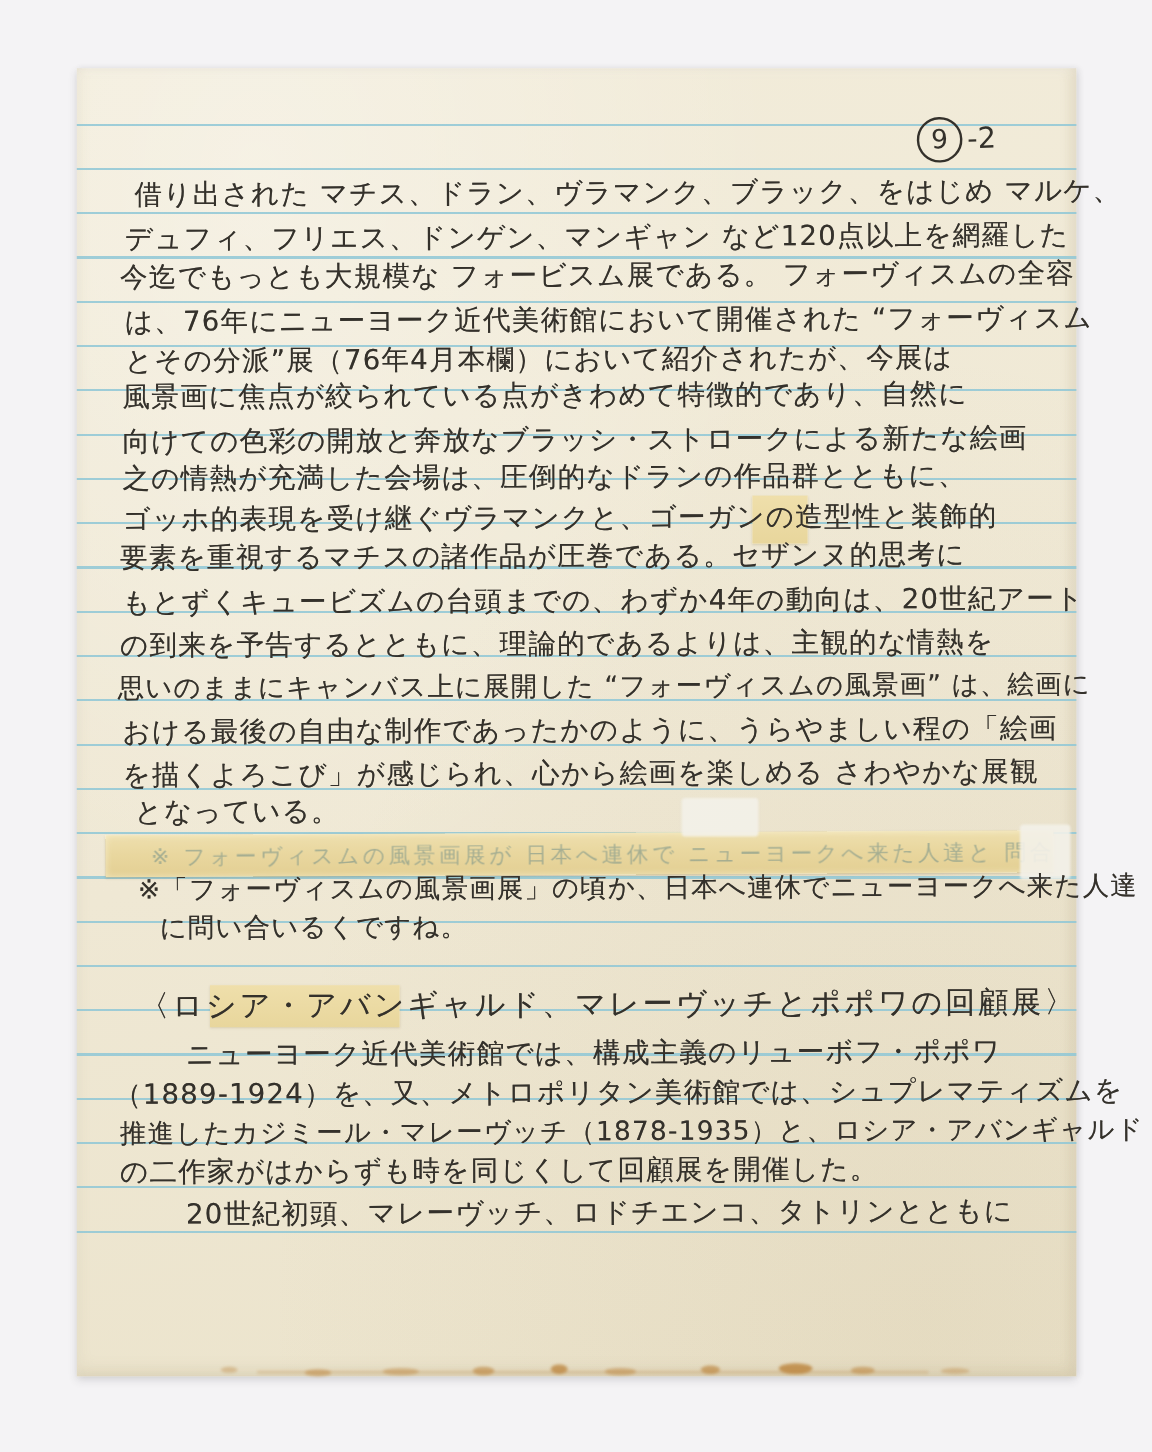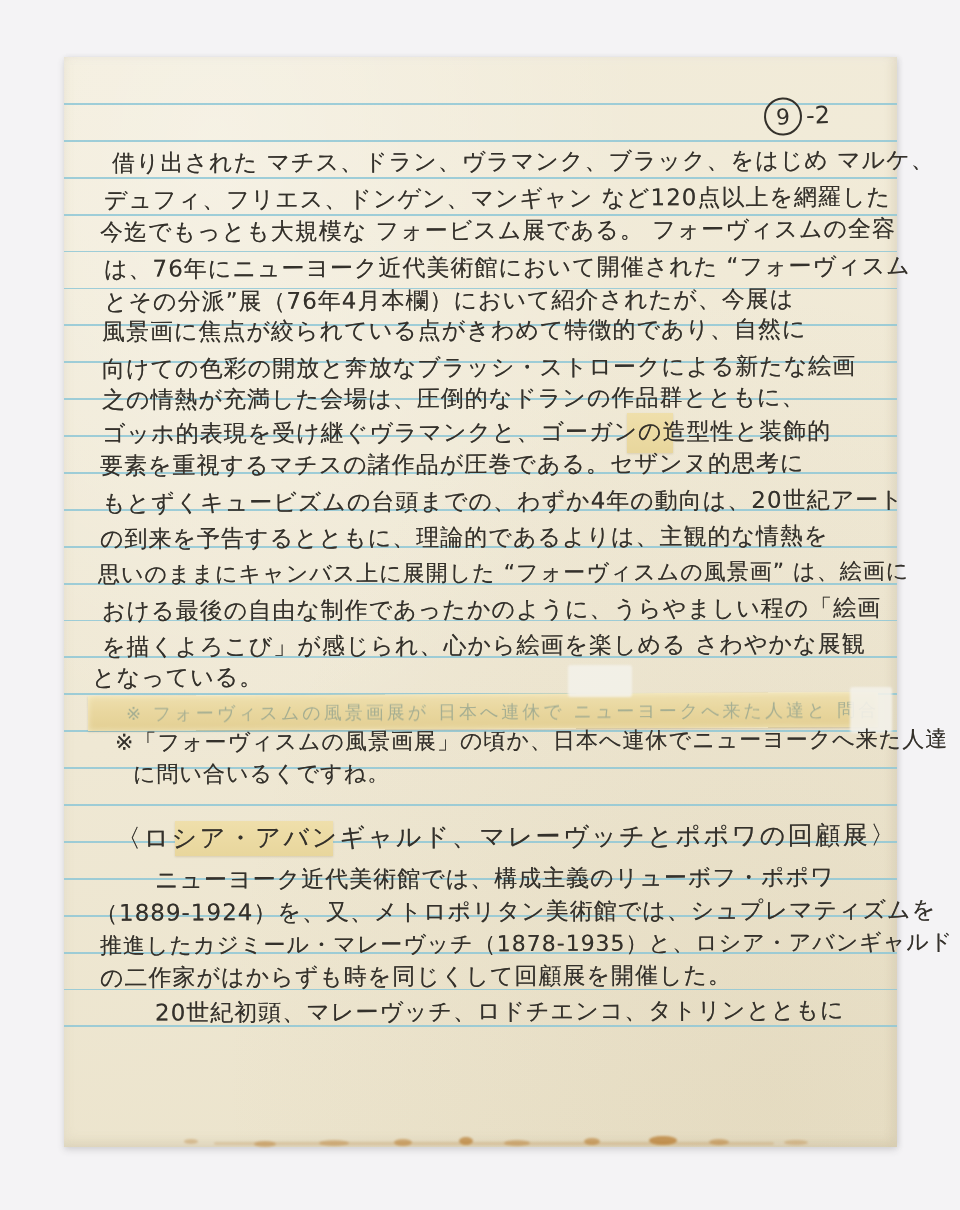--- a/index.html
+++ b/index.html
@@ -94,21 +94,21 @@
     <div class="hw" style="left:38px;top:257px;">風景画に焦点が絞られている点がきわめて特徴的であり、自然に</div>
     <div class="hw" style="left:38px;top:294px;">向けての色彩の開放と奔放なブラッシ・ストロークによる新たな絵画</div>
     <div class="hw" style="left:38px;top:325px;">之の情熱が充満した会場は、圧倒的なドランの作品群とともに、</div>
     <div class="hw" style="left:38px;top:359px;">ゴッホ的表現を受け継ぐヴラマンクと、ゴーガンの造型性と装飾的</div>
     <div class="hw" style="left:36px;top:391px;">要素を重視するマチスの諸作品が圧巻である。セザンヌ的思考に</div>
     <div class="hw" style="left:38px;top:428px;">もとずくキュービズムの台頭までの、わずか4年の動向は、20世紀アート</div>
     <div class="hw" style="left:36px;top:464px;">の到来を予告するとともに、理論的であるよりは、主観的な情熱を</div>
     <div class="hw" style="left:34px;top:500px;font-size:22px;">思いのままにキャンバス上に展開した “フォーヴィスムの風景画” は、絵画に</div>
     <div class="hw" style="left:38px;top:536px;">おける最後の自由な制作であったかのように、うらやましい程の「絵画</div>
     <div class="hw" style="left:38px;top:572px;">を描くよろこび」が感じられ、心から絵画を楽しめる さわやかな展観</div>
-    <div class="hw" style="left:28px;top:604px;">となっている。</div>
+    <div class="hw" style="left:48px;top:604px;">となっている。</div>
 
     <div class="tape">
       <span class="ghost">※ フォーヴィスムの風景画展が 日本へ連休で ニューヨークへ来た人達と 問合いるですね</span>
     </div>
     <div class="tapebit" style="left:504px;top:608px;width:64px;height:32px;"></div>
     <div class="tapebit" style="left:786px;top:630px;width:42px;height:46px;"></div>
 
     <div class="hw note" style="left:51px;top:668px;">※「フォーヴィスムの風景画展」の頃か、日本へ連休でニューヨークへ来た人達</div>
     <div class="hw note" style="left:69px;top:701px;">に問い合いるくですね。</div>
 

